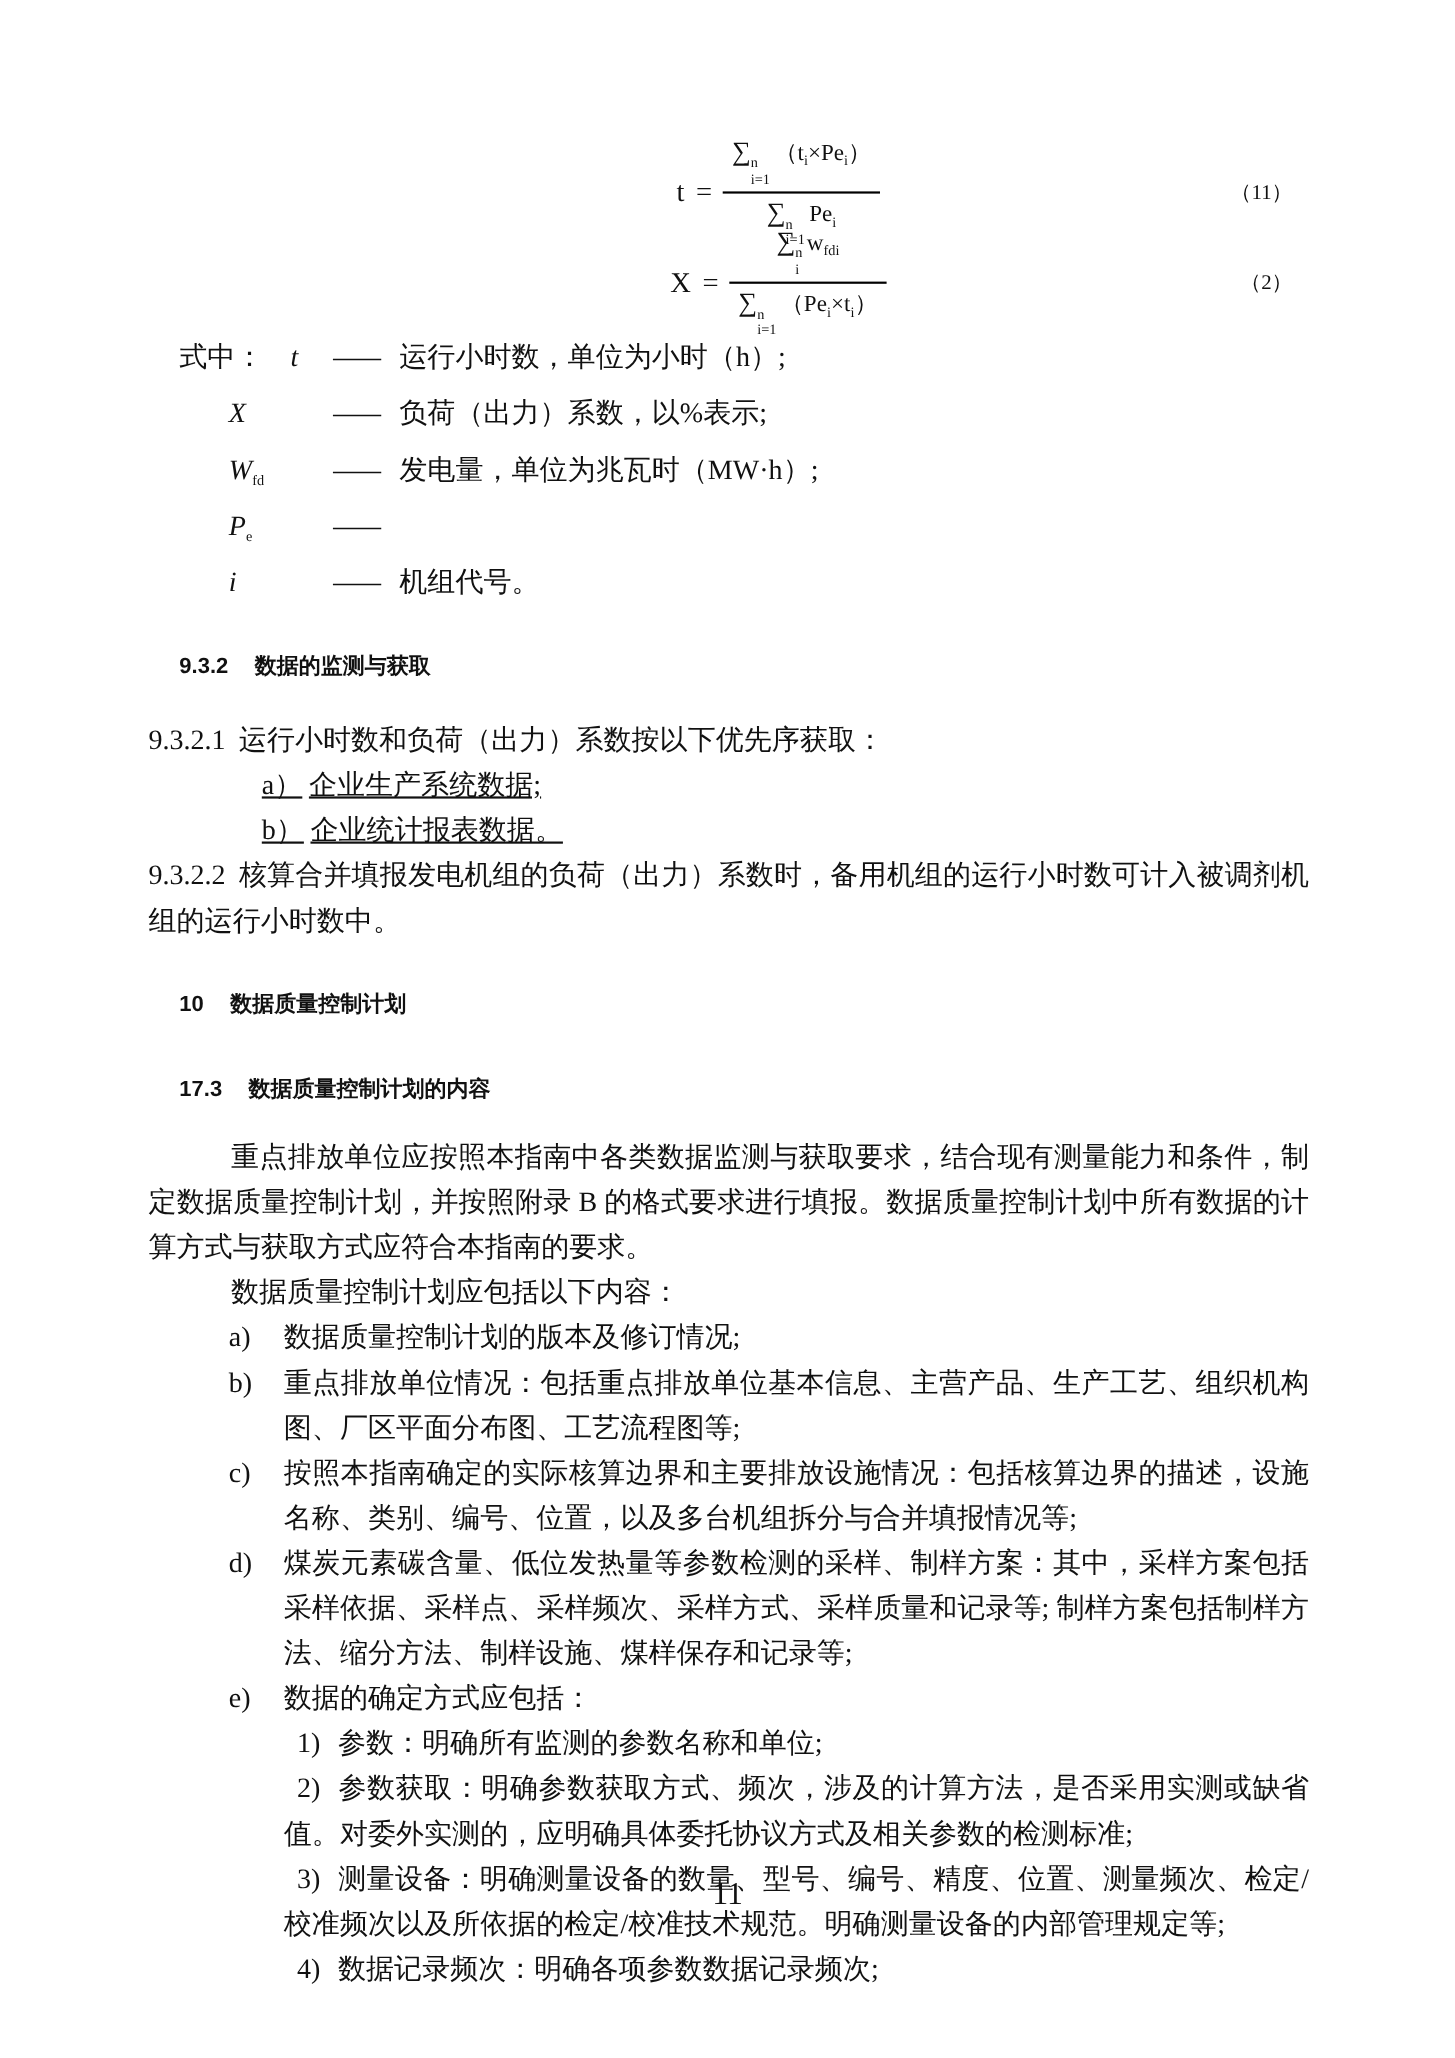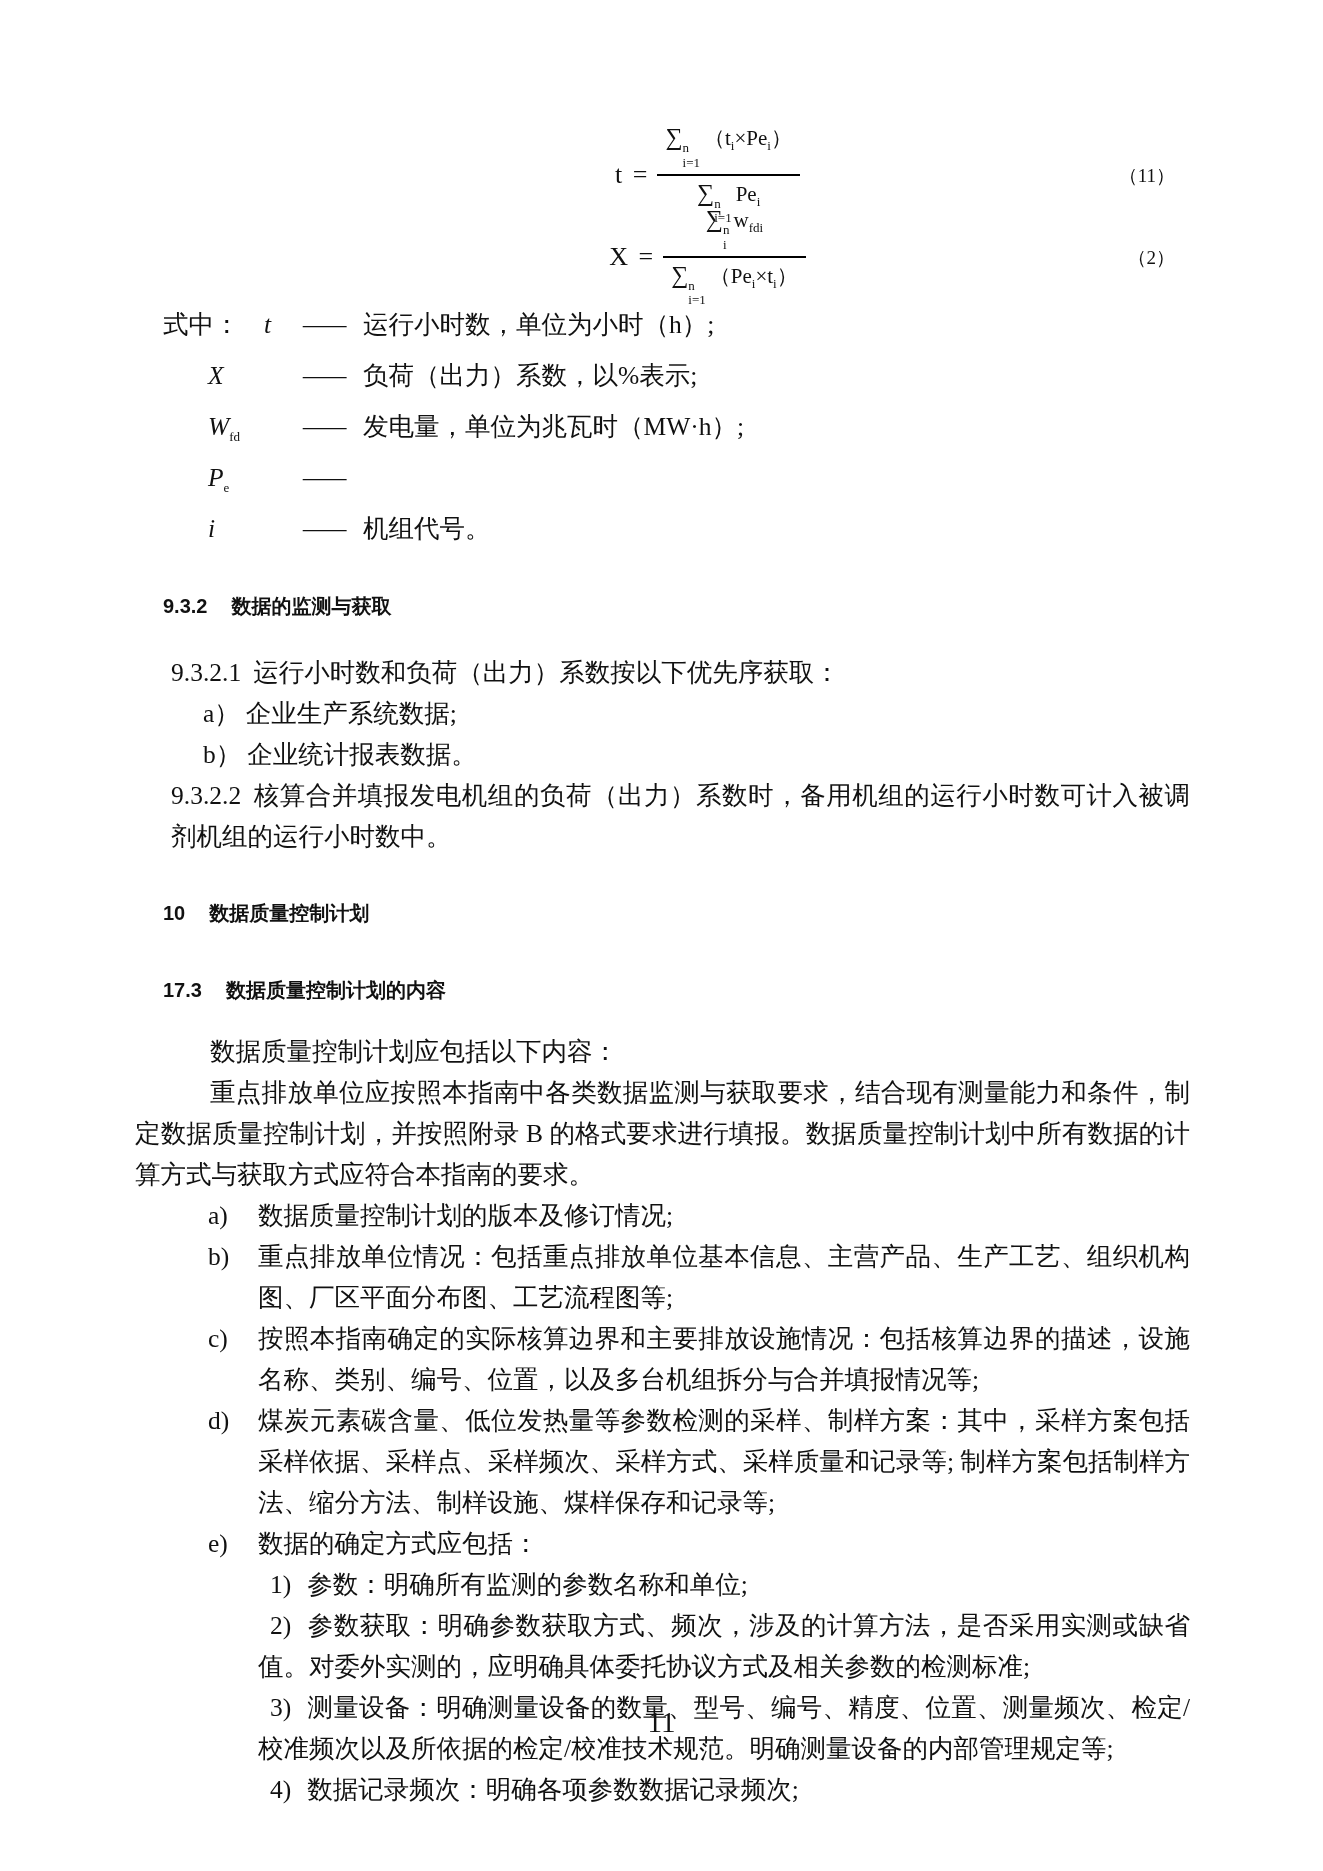--- a/index.html
+++ b/index.html
@@ -43,24 +43,24 @@
 
   
   .hsec { font-family:"Liberation Sans","DejaVu Sans",sans-serif; font-weight:700;
           font-size:20px; margin-left:28px; }
   .hsec .h-num { margin-right:24px; }
   .h-932 { margin-top:27px; margin-bottom:25px; }
   .h-10  { margin-top:36px; margin-bottom:36px; }
   .h-101 { margin-bottom:20px; }
 
   
-  .para { text-align:justify;margin-left:36px; }
+  .para { text-align:justify; }
   .para .p-num { margin-right:12px; }
   .para-indent { text-indent:75px; text-align:justify; }
-  .list-simple { margin-left:68px; }
+  .list-simple { margin-left:103px;text-decoration:underline; }
   .list-item-simple { text-align:justify; }
   .list-item-simple .li-marker { margin-right:6px; }
   .list-hang { }
   .list-item-hang { position:relative; margin-left:73px; padding-left:50px; text-align:justify; }
   .list-item-hang .li-marker { position:absolute; left:0; top:0; }
   .sub-item { margin-left:123px; text-indent:12px; text-align:justify; }
   .sub-item .li-marker { margin-right:16px; }
 
   .page-number { position:absolute; left:0; width:1323px; top:1706px;
                  text-align:center; font-size:29px; color:#111;
@@ -167,22 +167,22 @@
     </div>
 
     <div class="hsec h-10">
       <span class="h-num">10</span><span>数据质量控制计划</span>
     </div>
 
     <div class="hsec h-101">
       <span class="h-num">17.3</span><span>数据质量控制计划的内容</span>
     </div>
 
+    <div class="para-indent">重点排放单位应按照本指南中各类数据监测与获取要求，结合现有测量能力和条件，制定数据质量控制计划，并按照附录 B 的格式要求进行填报。数据质量控制计划中所有数据的计算方式与获取方式应符合本指南的要求。</div>
     <div class="para-indent">数据质量控制计划应包括以下内容：</div>
-    <div class="para-indent">重点排放单位应按照本指南中各类数据监测与获取要求，结合现有测量能力和条件，制定数据质量控制计划，并按照附录 B 的格式要求进行填报。数据质量控制计划中所有数据的计算方式与获取方式应符合本指南的要求。</div>
 
     <div class="list-hang">
       <div class="list-item-hang">
         <span class="li-marker">a)</span><span>数据质量控制计划的版本及修订情况;</span>
       </div>
       <div class="list-item-hang">
         <span class="li-marker">b)</span><span>重点排放单位情况：包括重点排放单位基本信息、主营产品、生产工艺、组织机构图、厂区平面分布图、工艺流程图等;</span>
       </div>
       <div class="list-item-hang">
         <span class="li-marker">c)</span><span>按照本指南确定的实际核算边界和主要排放设施情况：包括核算边界的描述，设施名称、类别、编号、位置，以及多台机组拆分与合并填报情况等;</span>

